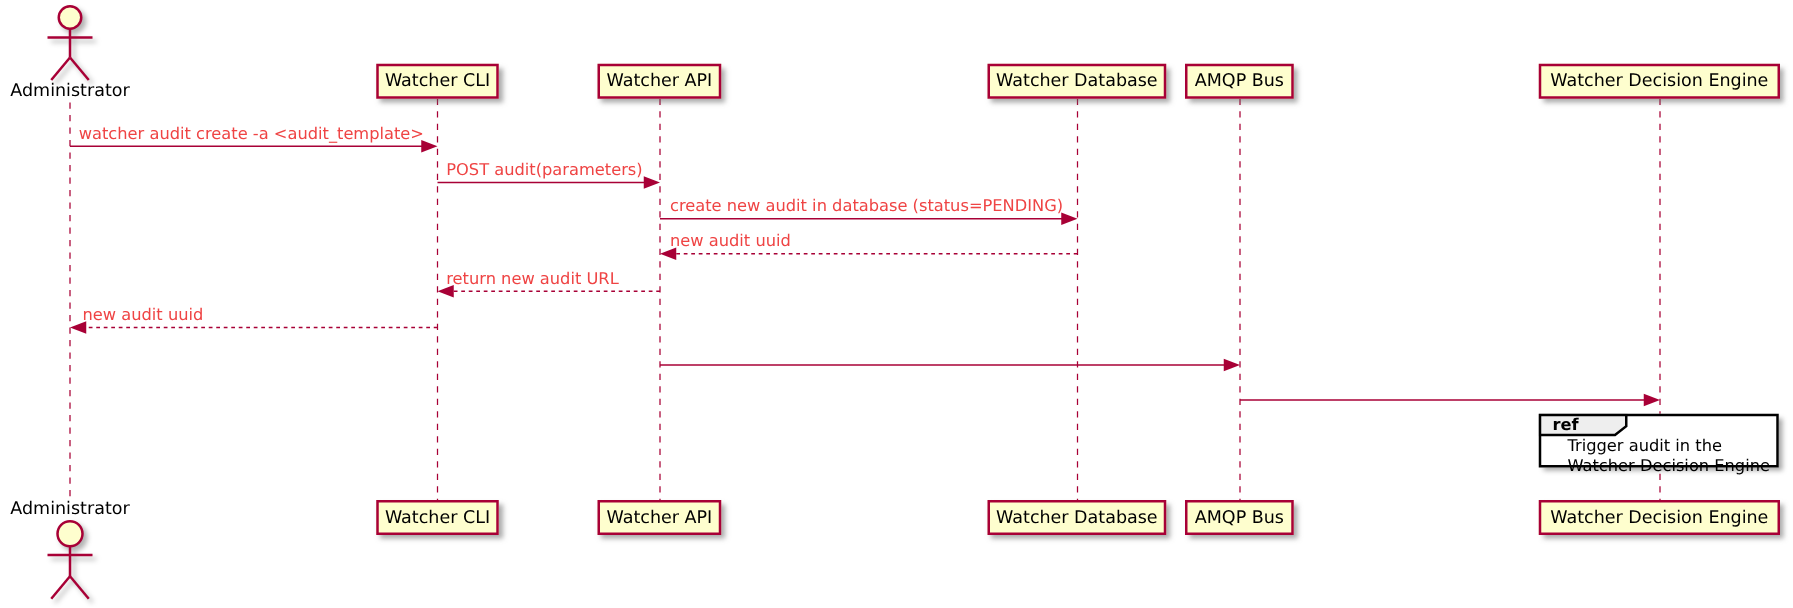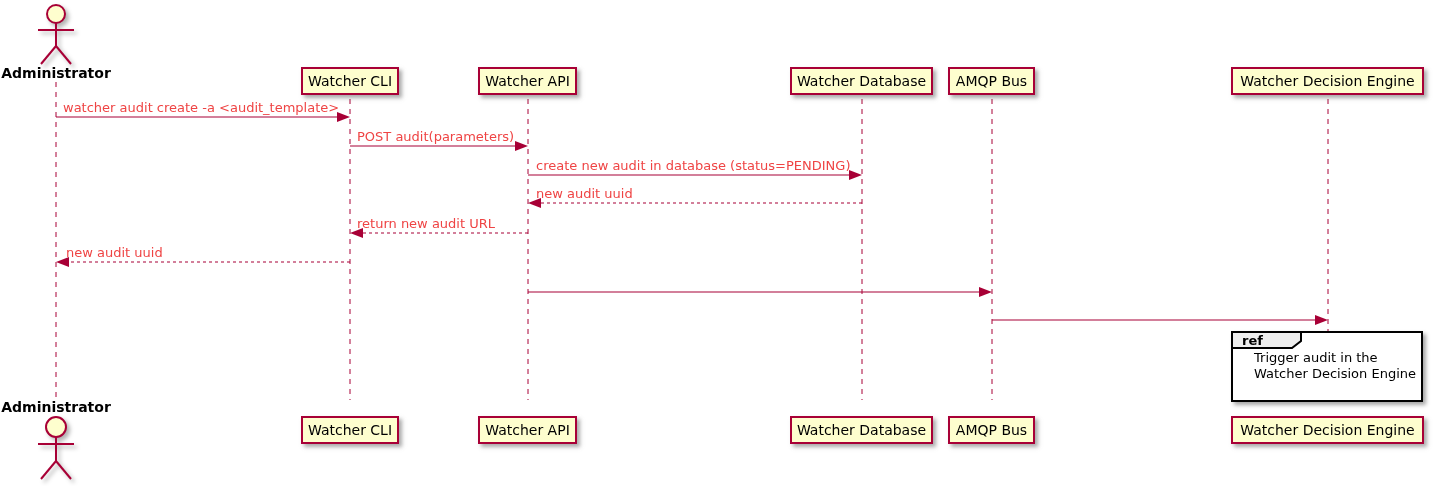--- a/index.html
+++ b/index.html
@@ -26,48 +26,46 @@
     height: 28px;
     background: #FEFECE;
     border: 2px solid #A80036;
     box-shadow: 3px 3px 4px rgba(100,100,100,0.55);
     color: #000;
     font-size: 14px;
     line-height: 24px;
     text-align: center;
     white-space: nowrap;
     z-index: 3;
-    margin-top: 16px;
   }
   .actor-label {
     position: absolute;
     width: 112px;
     text-align: center;
     font-size: 14px;
     color: #000;
     white-space: nowrap;
     z-index: 3;
-    font-weight: bold;
   }
   .msg-label {
     position: absolute;
     font-size: 13px;
     color: #ef4444;
     white-space: nowrap;
     z-index: 2;
   }
   .actor-g {
     filter: drop-shadow(3px 3px 2px rgba(0,0,0,0.30));
   }
   .ref-frame {
     position: absolute;
     left: 1231px;
     top: 331px;
     width: 192px;
-    height: 71px;
+    height: 43px;
     box-sizing: border-box;
     background: #ffffff;
     border: 2px solid #000000;
     box-shadow: 3px 3px 4px rgba(0,0,0,0.35);
     z-index: 4;
   }
   .ref-tab-svg {
     position: absolute;
     left: -2px;
     top: -2px;

